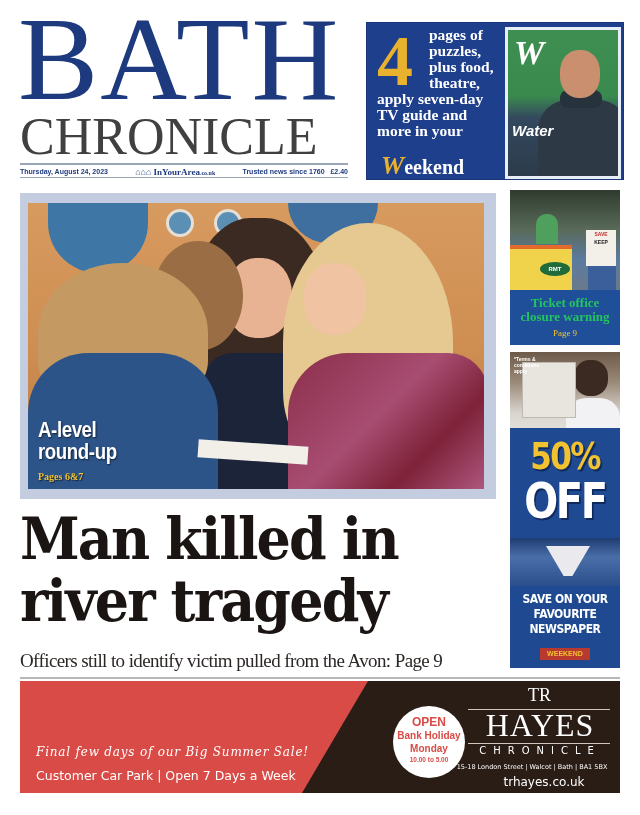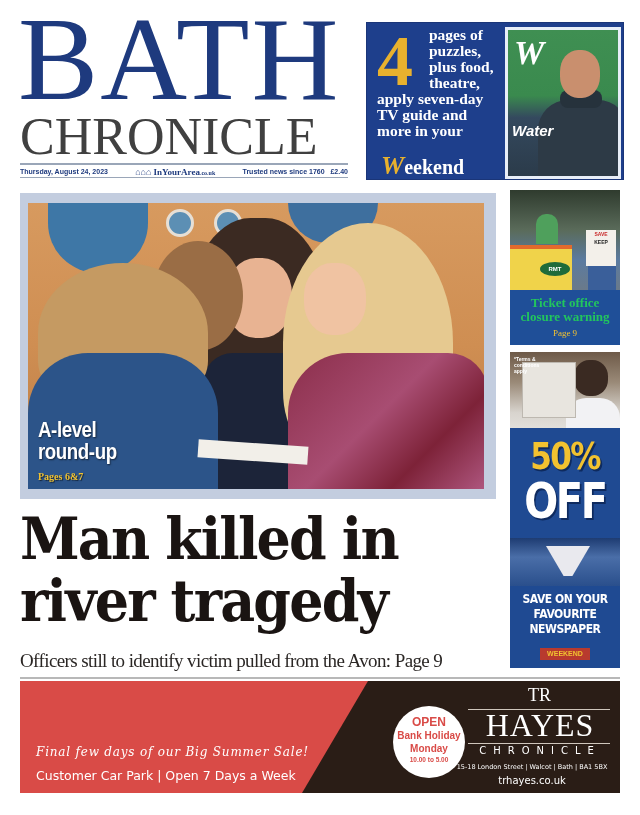--- a/index.html
+++ b/index.html
@@ -90,21 +90,21 @@
   .ad-open { left:341px; top:25px; width:72px; height:72px; border-radius:50%; background:#ffffff; text-align:center;margin-left:32px; }
   .ad-open .o1 { display:block; margin-top:9px; color:#d94b47; font-weight:bold; font-size:12px; line-height:14px; }
   .ad-open .o2 { display:block; color:#d94b47; font-weight:bold; font-size:10px; line-height:13px; }
   .ad-open .o3 { display:block; color:#d94b47; font-weight:bold; font-size:6.5px; line-height:10px; }
   .ad-tr { left:508px; top:4px; font-family:"Liberation Serif", serif; color:#ffffff; font-size:18px; }
   .ad-rule1 { left:448px; top:28px; width:142px; height:1px; background:#cfc6bc; }
   .ad-hayes { left:440px; top:24px; width:160px; text-align:center; font-family:"Liberation Serif", serif; color:#ffffff; font-size:32px; line-height:40px; letter-spacing:1px; }
   .ad-rule2 { left:448px; top:62px; width:142px; height:1px; background:#cfc6bc; }
   .ad-furn { left:440px; top:64px; width:160px; text-align:center; font-family:"DejaVu Sans", sans-serif; color:#ffffff; font-size:10px; letter-spacing:7px; }
   .ad-addr { left:424px; top:82px; width:176px; text-align:center; font-family:"DejaVu Sans", sans-serif; color:#ffffff; font-size:6.5px; }
-  .ad-url { left:424px; top:94px; width:176px; text-align:center; font-family:"DejaVu Sans", sans-serif; color:#ffffff; font-size:10px; }
+  .ad-url { left:436px; top:94px; width:176px; text-align:center; font-family:"DejaVu Sans", sans-serif; color:#ffffff; font-size:12px; }
 </style>
 </head>
 <body>
 
 <div class="abs mast-bath">BATH</div>
 <div class="abs mast-chron">CHRONICLE</div>
 <div class="abs mast-rule"></div>
 <div class="abs mast-line">
   <span>Thursday, August 24, 2023</span>
   <span class="iya">

